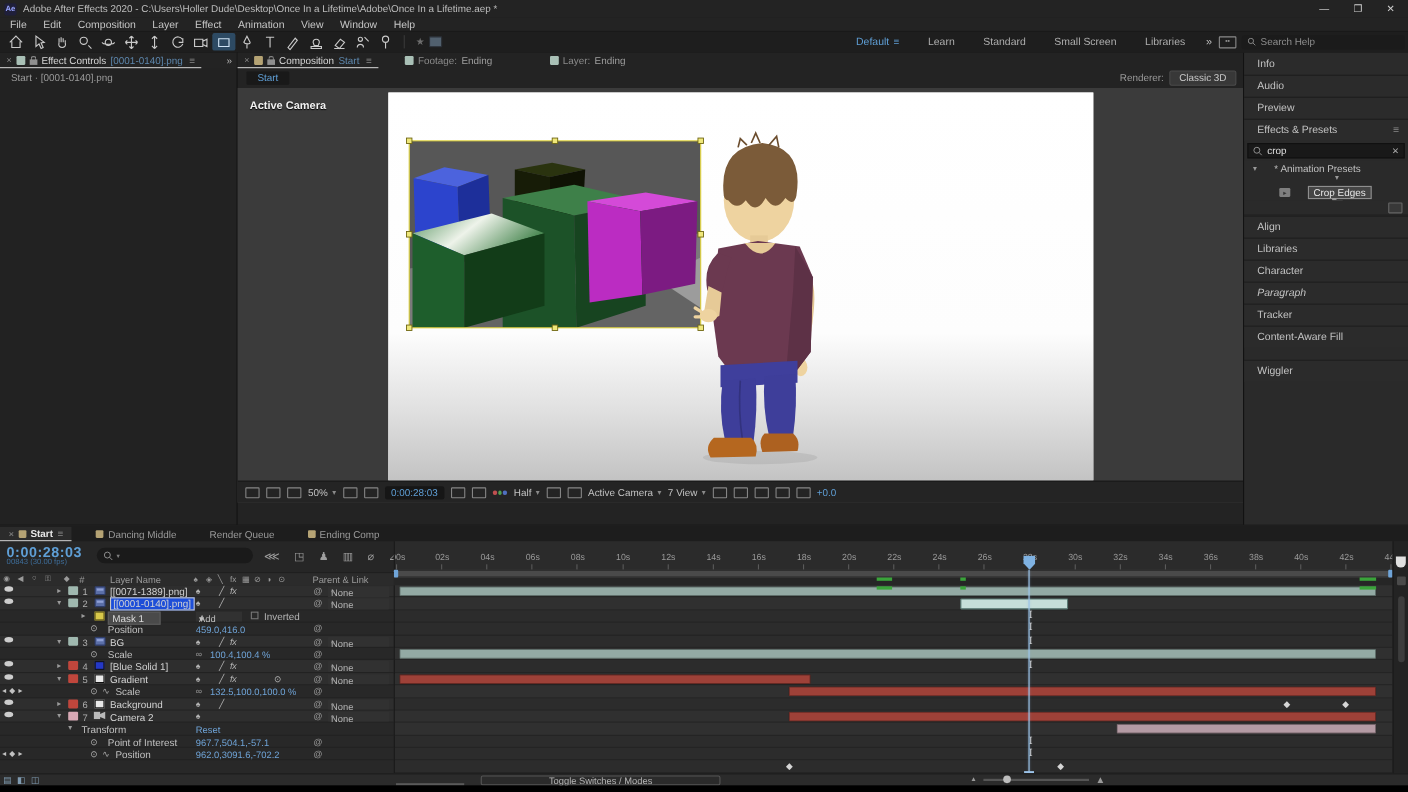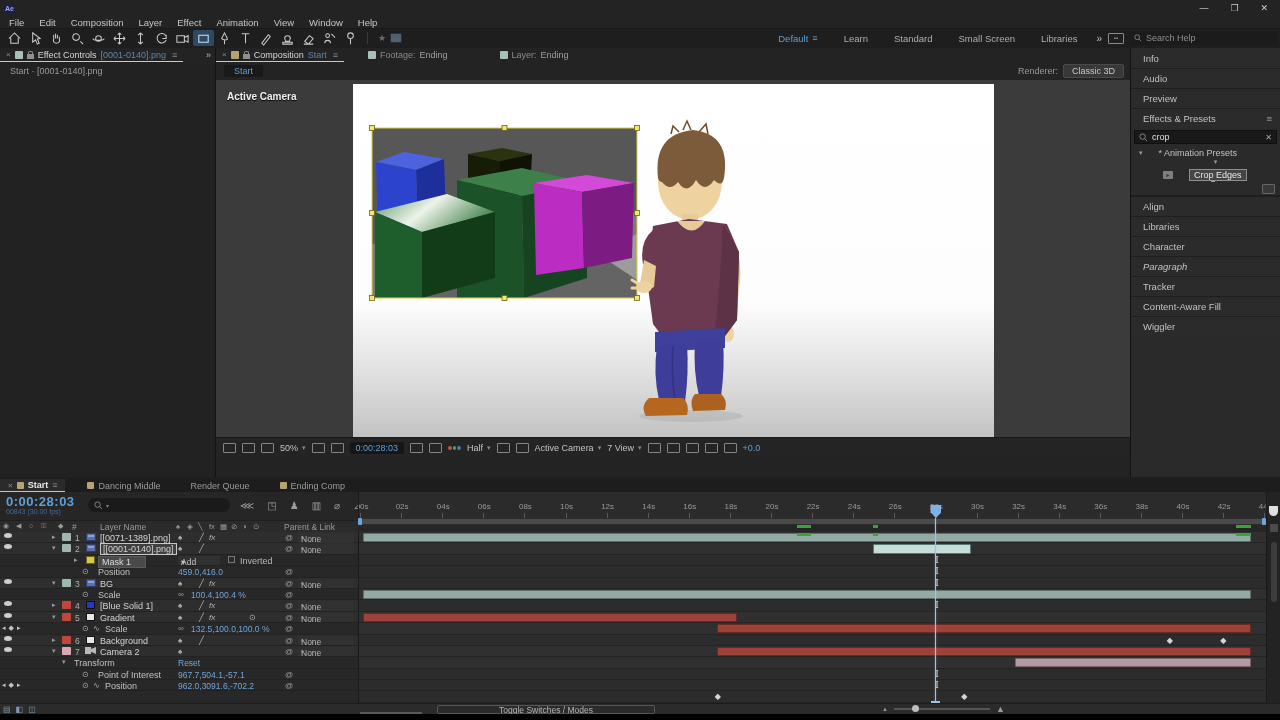--- a/index.html
+++ b/index.html
@@ -106,21 +106,21 @@
   .lrow span{position:absolute;top:1px;white-space:nowrap}
   .eye{position:absolute;left:4px;top:4px;width:8px;height:5px;background:#cdcdcd;border-radius:50%}
   .twirl{left:52px;color:#9a9a9a;font-size:7px}
   .lswatch{position:absolute;left:62px;top:2px;width:9px;height:8px;border-radius:1px}
   .lnum{left:75px;color:#b0b0b0;font-size:8.5px}
   .srcf{position:absolute;left:86px;top:2px;width:10px;height:8px;background:#5b6fa8;border:1px solid #2e3d6b;border-radius:1px}
   .srcf::before{content:"";position:absolute;left:1px;top:1px;right:1px;height:2px;background:#8fa0d6}
   .srcsolid{position:absolute;left:86px;top:2px;width:9px;height:8px;border:1px solid #111}
   .srccam{position:absolute;left:85px;top:2px;width:11px;height:7px;background:#b9b9b9;clip-path:polygon(0 0,55% 0,55% 30%,100% 0,100% 100%,55% 70%,55% 100%,0 100%)}
   .lname{left:100px;color:#d2d2d2}
-  .lname.selbox{border:1px solid #c8c8c8;padding:0 2px;top:0px;background:#404040}
+  .lname.selbox{border:1px solid #c8c8c8;padding:0 2px;top:0px;background:#1d4ed8}
   .sw-shy{left:178px;color:#b5b5b5;font-size:8px}
   .sw-slash{left:199px;color:#b5b5b5;font-size:8px}
   .sw-fx{left:209px;color:#b5b5b5;font-style:italic;font-size:8px}
   .sw-ball{left:249px;color:#b5b5b5;font-size:8px}
   .whip{left:285px;color:#9a9a9a;font-size:8px}
   .pdd{position:absolute;left:298px;top:1px;width:56px;height:9.5px;background:#313131;border-radius:1px;display:flex;align-items:center;justify-content:space-between;padding:0 3px;font-size:8.5px;color:#b5b5b5}
   .pdd .car{font-size:6px;color:#8a8a8a}
   .navkf{left:2px;color:#c2c2c2;font-size:7px;letter-spacing:3px}
   .stopw{left:82px;color:#b0b0b0;font-size:8px}
   .graph{left:93px;color:#b0b0b0;font-size:8px}
@@ -157,20 +157,21 @@
   .bottom-strip{position:absolute;left:0;right:0;bottom:0;height:6px;background:#000}
   .magsvg{flex:none}
 </style>
 </head>
 <body>
 
 <div id="app">
 
   <div class="titlebar">
     <div class="ae-logo">Ae</div>
+    <div>Adobe After Effects 2020 - C:\Users\Holler Dude\Desktop\Once In a Lifetime\Adobe\Once In a Lifetime.aep *</div>
     <div class="win-btns">
       <span>—</span>
       <span>❐</span>
       <span>✕</span>
     </div>
   </div>
 
   <div class="menubar" id="menubar">
       <span>File</span>
       <span>Edit</span>
@@ -502,21 +503,21 @@
         </span>
         <span class="eps-btnrow" style="display: block;">
           <span class="nb"></span>
         </span>
         <span class="rp-section" style="display: flex;">Align</span>
         <span class="rp-section" style="display: flex;">Libraries</span>
         <span class="rp-section" style="display: flex;">Character</span>
         <span class="rp-section" style="display: flex; font-style: italic;">Paragraph</span>
         <span class="rp-section" style="display: flex;">Tracker</span>
         <span class="rp-section" style="display: flex;">Content-Aware Fill</span>
-        <span class="rp-section" style="display: flex;">Wiggler</span>
+        <span class="rp-section" style="display: flex; margin-top: 11px;">Wiggler</span>
       </div>
   </div>
 
   <div class="timeline">
     <div class="tl-tabs" id="tltabs">
         <span class="tl-tab active" style="display: flex;">
           <span class="x">×</span>
           <span class="sw" style="background: rgb(181, 163, 116);"></span>
           <span>Start</span>
           <span class="menu">≡</span>

